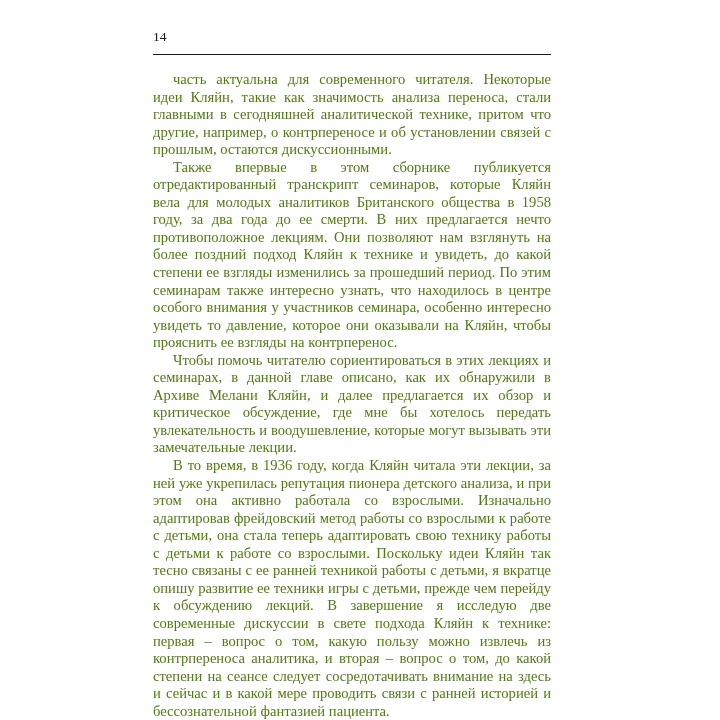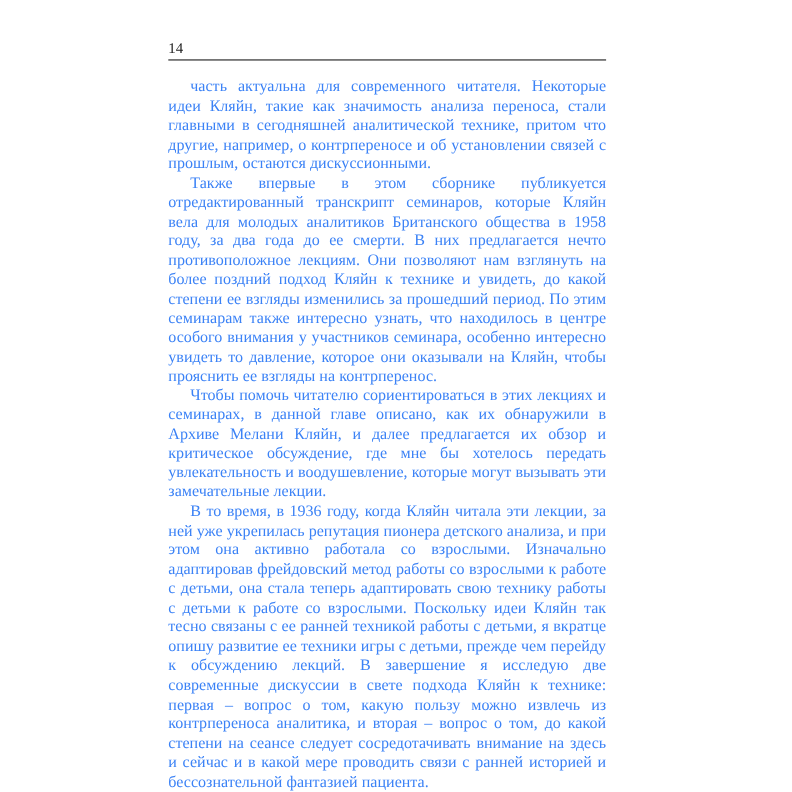--- a/index.html
+++ b/index.html
@@ -29,21 +29,21 @@
   .page-inner {
     position: absolute;
     left: 153px;
     top: 30px;
     width: 398px;
   }
 
   
   .running-head {
     display: flex;
-    align-items: flex-end;
+    align-items: flex-start;
     border-bottom: 1.2px solid #1b1b1b;
     padding-bottom: 4px;
     margin-bottom: 16px;
     height: 20px;
   }
 
   .folio {
     font-family: "Liberation Serif", "DejaVu Serif", serif;
     font-size: 13.5px;
     font-style: normal;
@@ -72,21 +72,21 @@
 
   .body-text p {
     margin: 0;
     font-size: 14.6px;
     line-height: 17.55px;
     text-align: justify;
     text-justify: inter-word;
     text-indent: 20px;
     hyphens: manual;
     word-spacing: 0.1px;
-    color: #3b82f6;
+    color: #4d7c0f;
   }
 </style>
 </head>
 <body>
 
 <div class="page">
   <div class="page-inner">
 
     <div class="running-head">
       <span class="folio">14</span>

